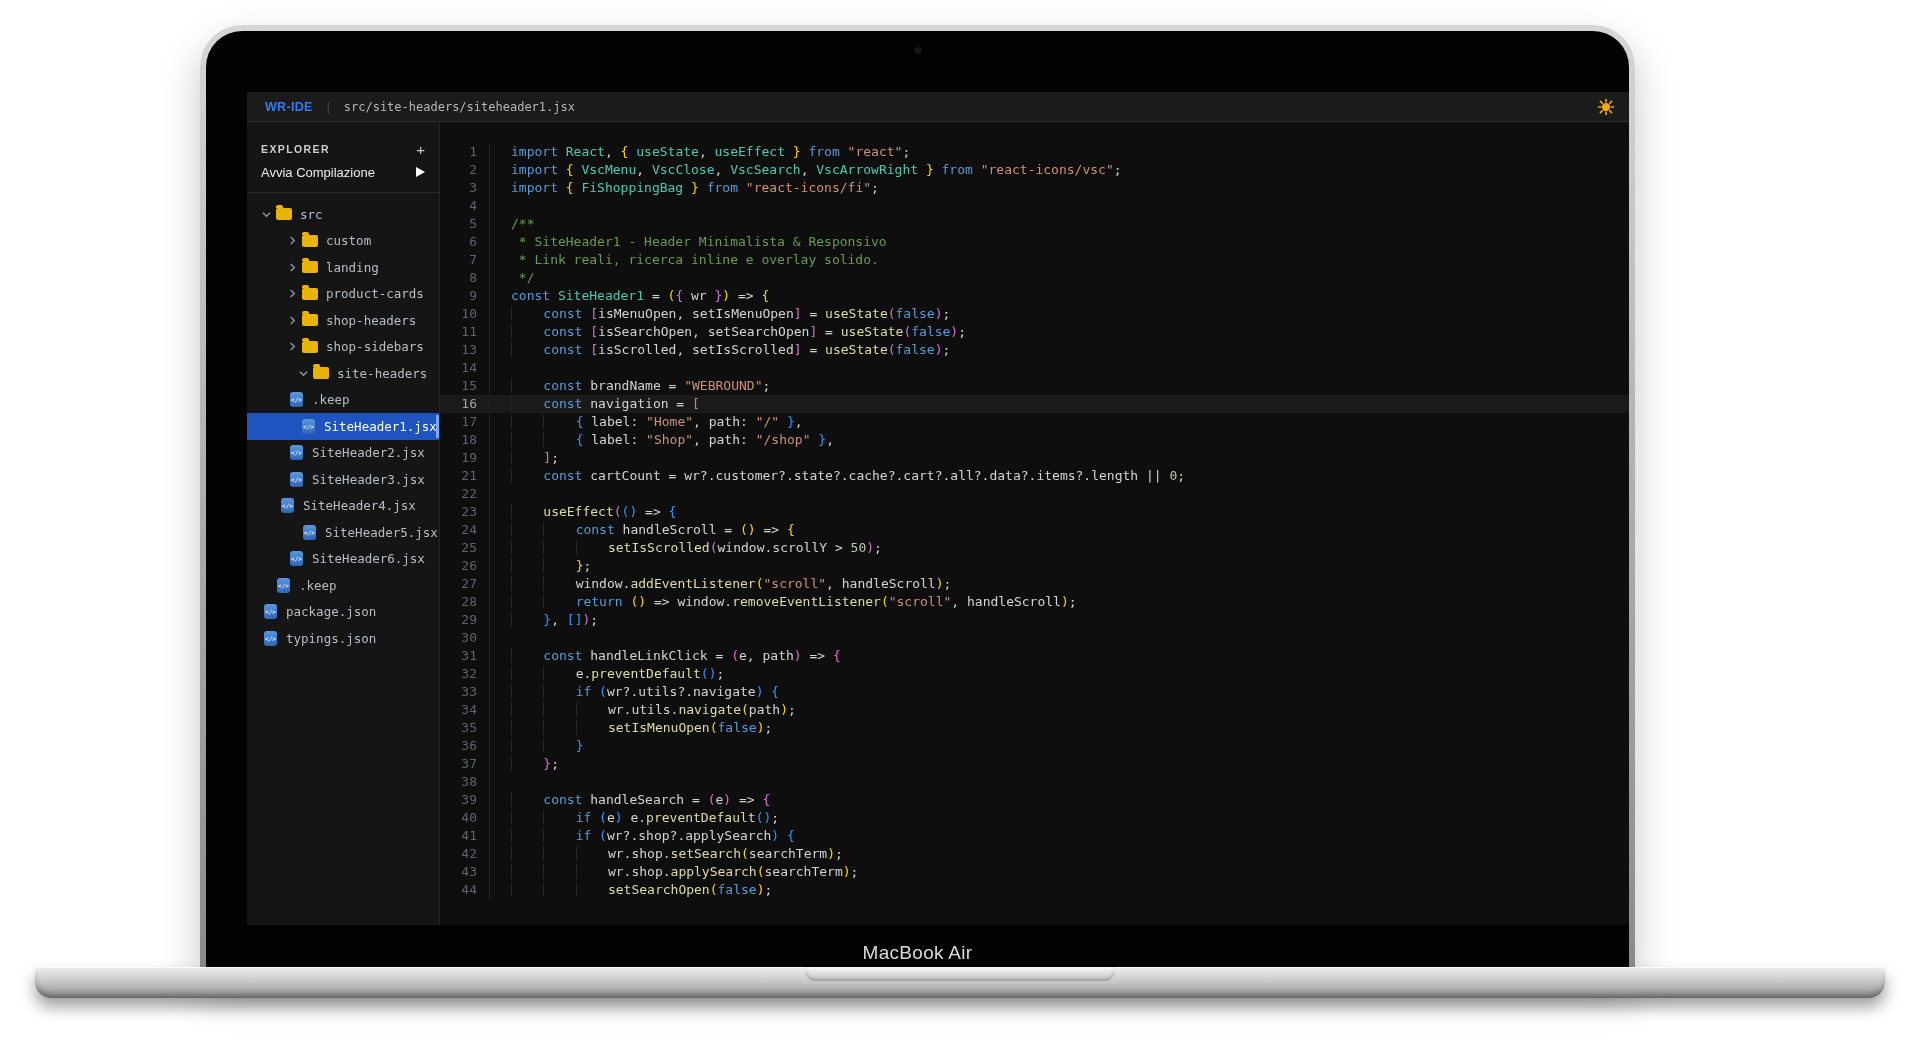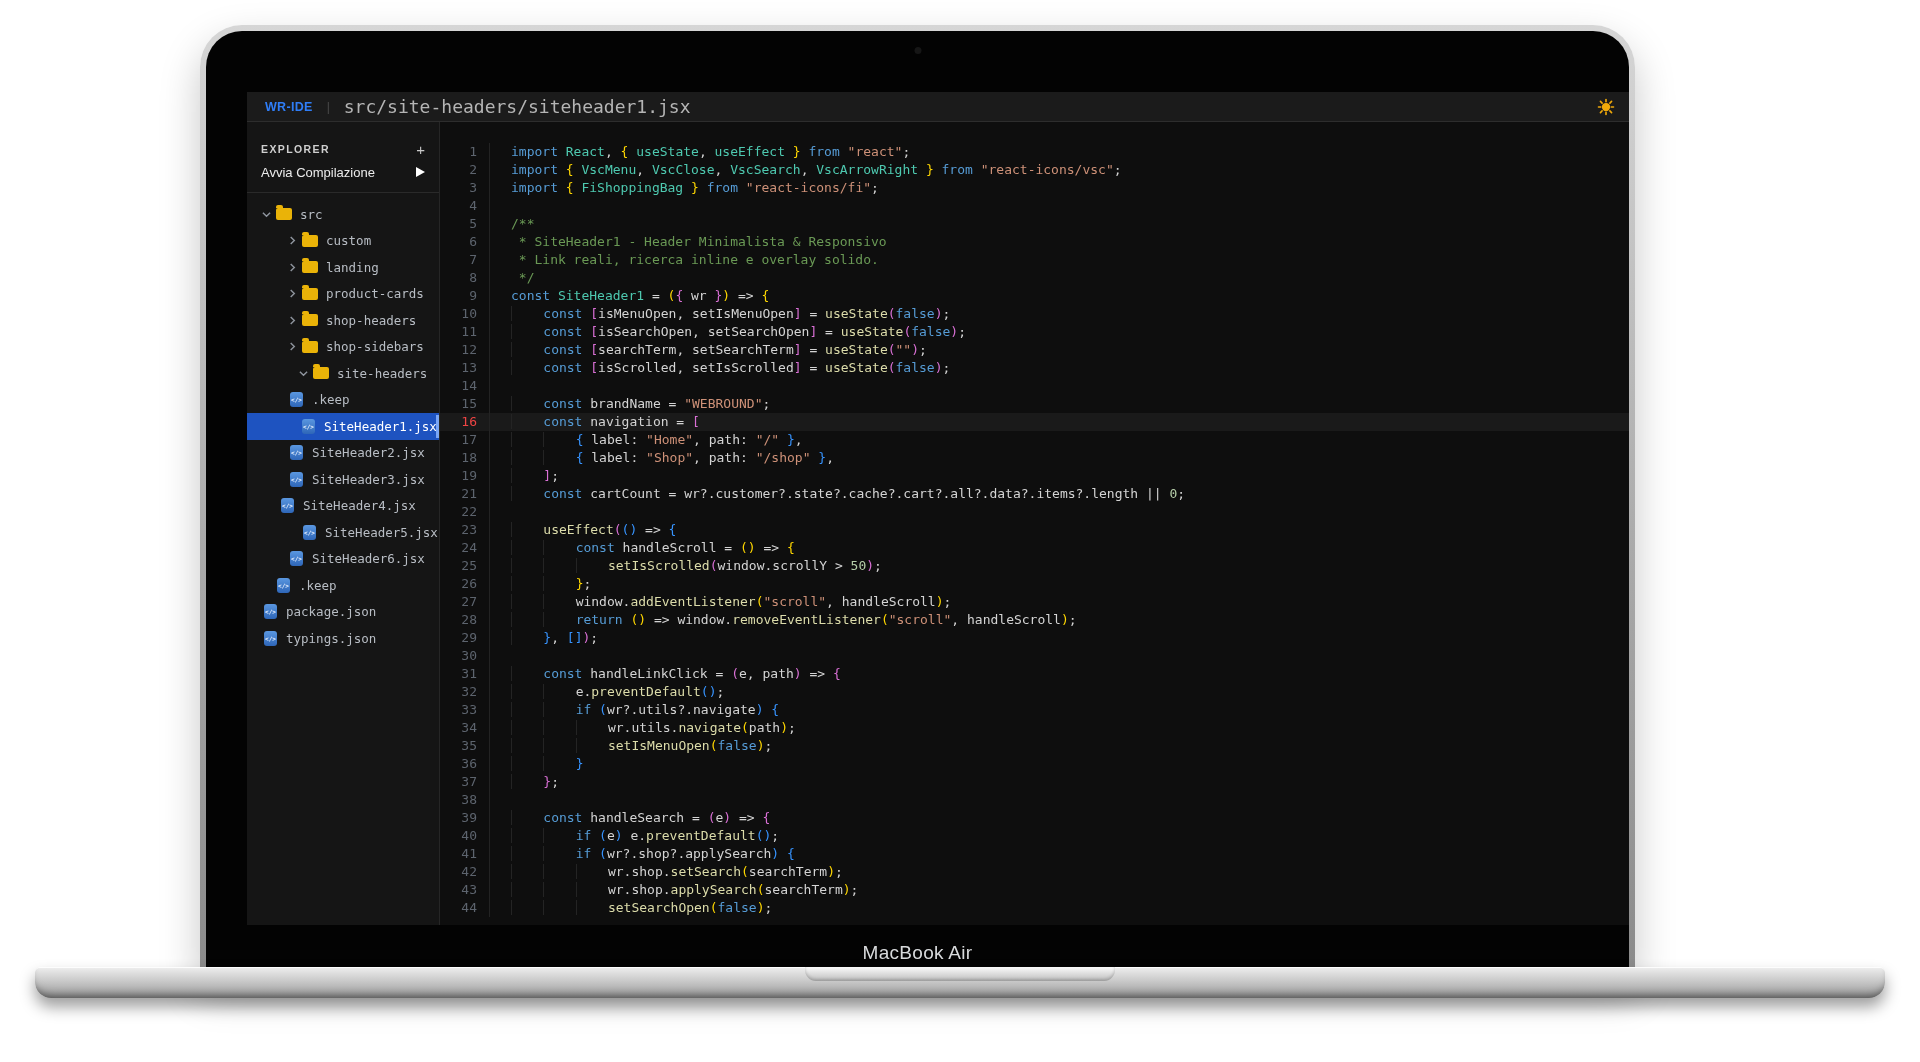--- a/index.html
+++ b/index.html
@@ -26,21 +26,21 @@
     position:absolute; left:50%; transform:translateX(-50%); top:0; width:310px; height:14px;
     background:linear-gradient(180deg,#fbfbfb,#bdbdbd);
     border-radius:0 0 11px 11px; box-shadow:inset 0 -2px 3px rgba(0,0,0,0.18);
   }
 
   
   .ide { position:absolute; left:41px; top:61px; width:1426px; height:833px; background:#0e0e0e; display:flex; flex-direction:column; overflow:hidden; }
   .titlebar { flex:0 0 30px; background:#1b1b1b; border-bottom:1px solid #2d2d2d; display:flex; align-items:center; padding:0 18px; }
   .brand { color:var(--accent); font-weight:bold; font-size:12.5px; letter-spacing:0.3px; margin-right:14px; }
   .tsep { color:#4a4a4a; font-size:12px; margin-right:14px; }
-  .tpath { color:#b5b5b5; font-family:"DejaVu Sans Mono", monospace; font-size:18px; }
+  .tpath { color:#b5b5b5; font-family:"DejaVu Sans Mono", monospace; font-size:12px; }
   .ticons { margin-left:auto; display:flex; align-items:center; gap:26px; }
   .icon-btn { display:flex; align-items:center; cursor:pointer; }
 
   .ide-body { flex:1; display:flex; min-height:0; }
 
   
   .sidebar { flex:0 0 193px; background:#151515; border-right:1px solid #262626; padding-top:16px; overflow:hidden; }
   .exp-head { height:22px; display:flex; align-items:center; justify-content:space-between; padding:0 14px; }
   .exp-title { color:#cfcfcf; font-size:10.5px; font-weight:bold; letter-spacing:1.4px; }
   .exp-plus { color:#c8c8c8; font-size:15px; cursor:pointer; }
@@ -57,21 +57,21 @@
   .fold-ic { width:16px; height:12px; background:var(--folder); border-radius:2px; position:relative; margin-right:8px; flex-shrink:0; }
   .fold-ic::before { content:''; position:absolute; top:-3px; left:0; width:7px; height:3px; background:var(--folder); border-radius:2px 2px 0 0; }
   .file-ic { width:13px; height:15px; background:linear-gradient(180deg,#5a97e0,#2e66b8); border-radius:3px; color:#eaf2ff; font-family:"DejaVu Sans Mono", monospace; font-weight:bold; font-size:6px; line-height:15px; text-align:center; margin-right:9px; flex-shrink:0; }
 
   
   .editor { flex:1; padding-top:21px; overflow:hidden; font-family:"DejaVu Sans Mono", monospace; font-size:13px; }
   .cl { display:flex; height:18px; line-height:18px; position:relative; }
   .ln { flex:0 0 50px; text-align:right; padding-right:12px; color:#5d646e; border-right:1px solid #232323; user-select:none; }
   .lc { padding-left:21px; white-space:pre; color:var(--def); }
   .cl.active { background:rgba(255,255,255,0.05); }
-  .cl.active .ln { color:#ef4444; }
+  .cl.active .ln { color:#a3a3a3; }
   .cl.active::after { content:''; position:absolute; right:0; top:0; bottom:0; width:3px; background:#3b76e8; }
   .ind { border-left:1px solid #242424; }
   .kw   { color:var(--kw); }
   .str  { color:var(--str); }
   .com  { color:var(--com); }
   .fn   { color:var(--fn); }
   .type { color:var(--type); }
   .num  { color:var(--num); }
   .b0 { color:var(--b0); } .b1 { color:var(--b1); } .b2 { color:var(--b2); }
 </style>
@@ -263,24 +263,20 @@
               </div>
               <div class="cl">
                 <span class="ln">10</span>
                 <span class="lc"><span class="ind">    </span><span class="kw">const</span> <span class="b1">[</span>isMenuOpen, setIsMenuOpen<span class="b1">]</span> = <span class="fn">useState</span><span class="b1">(</span><span class="kw">false</span><span class="b1">)</span>;</span>
               </div>
               <div class="cl">
                 <span class="ln">11</span>
                 <span class="lc"><span class="ind">    </span><span class="kw">const</span> <span class="b1">[</span>isSearchOpen, setSearchOpen<span class="b1">]</span> = <span class="fn">useState</span><span class="b1">(</span><span class="kw">false</span><span class="b1">)</span>;</span>
               </div>
               <div class="cl">
-                <span class="ln">12</span>
-                <span class="lc"><span class="ind">    </span><span class="kw">const</span> <span class="b1">[</span>searchTerm, setSearchTerm<span class="b1">]</span> = <span class="fn">useState</span><span class="b1">(</span><span class="str">""</span><span class="b1">)</span>;</span>
-              </div>
-              <div class="cl">
                 <span class="ln">13</span>
                 <span class="lc"><span class="ind">    </span><span class="kw">const</span> <span class="b1">[</span>isScrolled, setIsScrolled<span class="b1">]</span> = <span class="fn">useState</span><span class="b1">(</span><span class="kw">false</span><span class="b1">)</span>;</span>
               </div>
               <div class="cl">
                 <span class="ln">14</span>
                 <span class="lc"></span>
               </div>
               <div class="cl">
                 <span class="ln">15</span>
                 <span class="lc"><span class="ind">    </span><span class="kw">const</span> brandName = <span class="str">"WEBROUND"</span>;</span>

